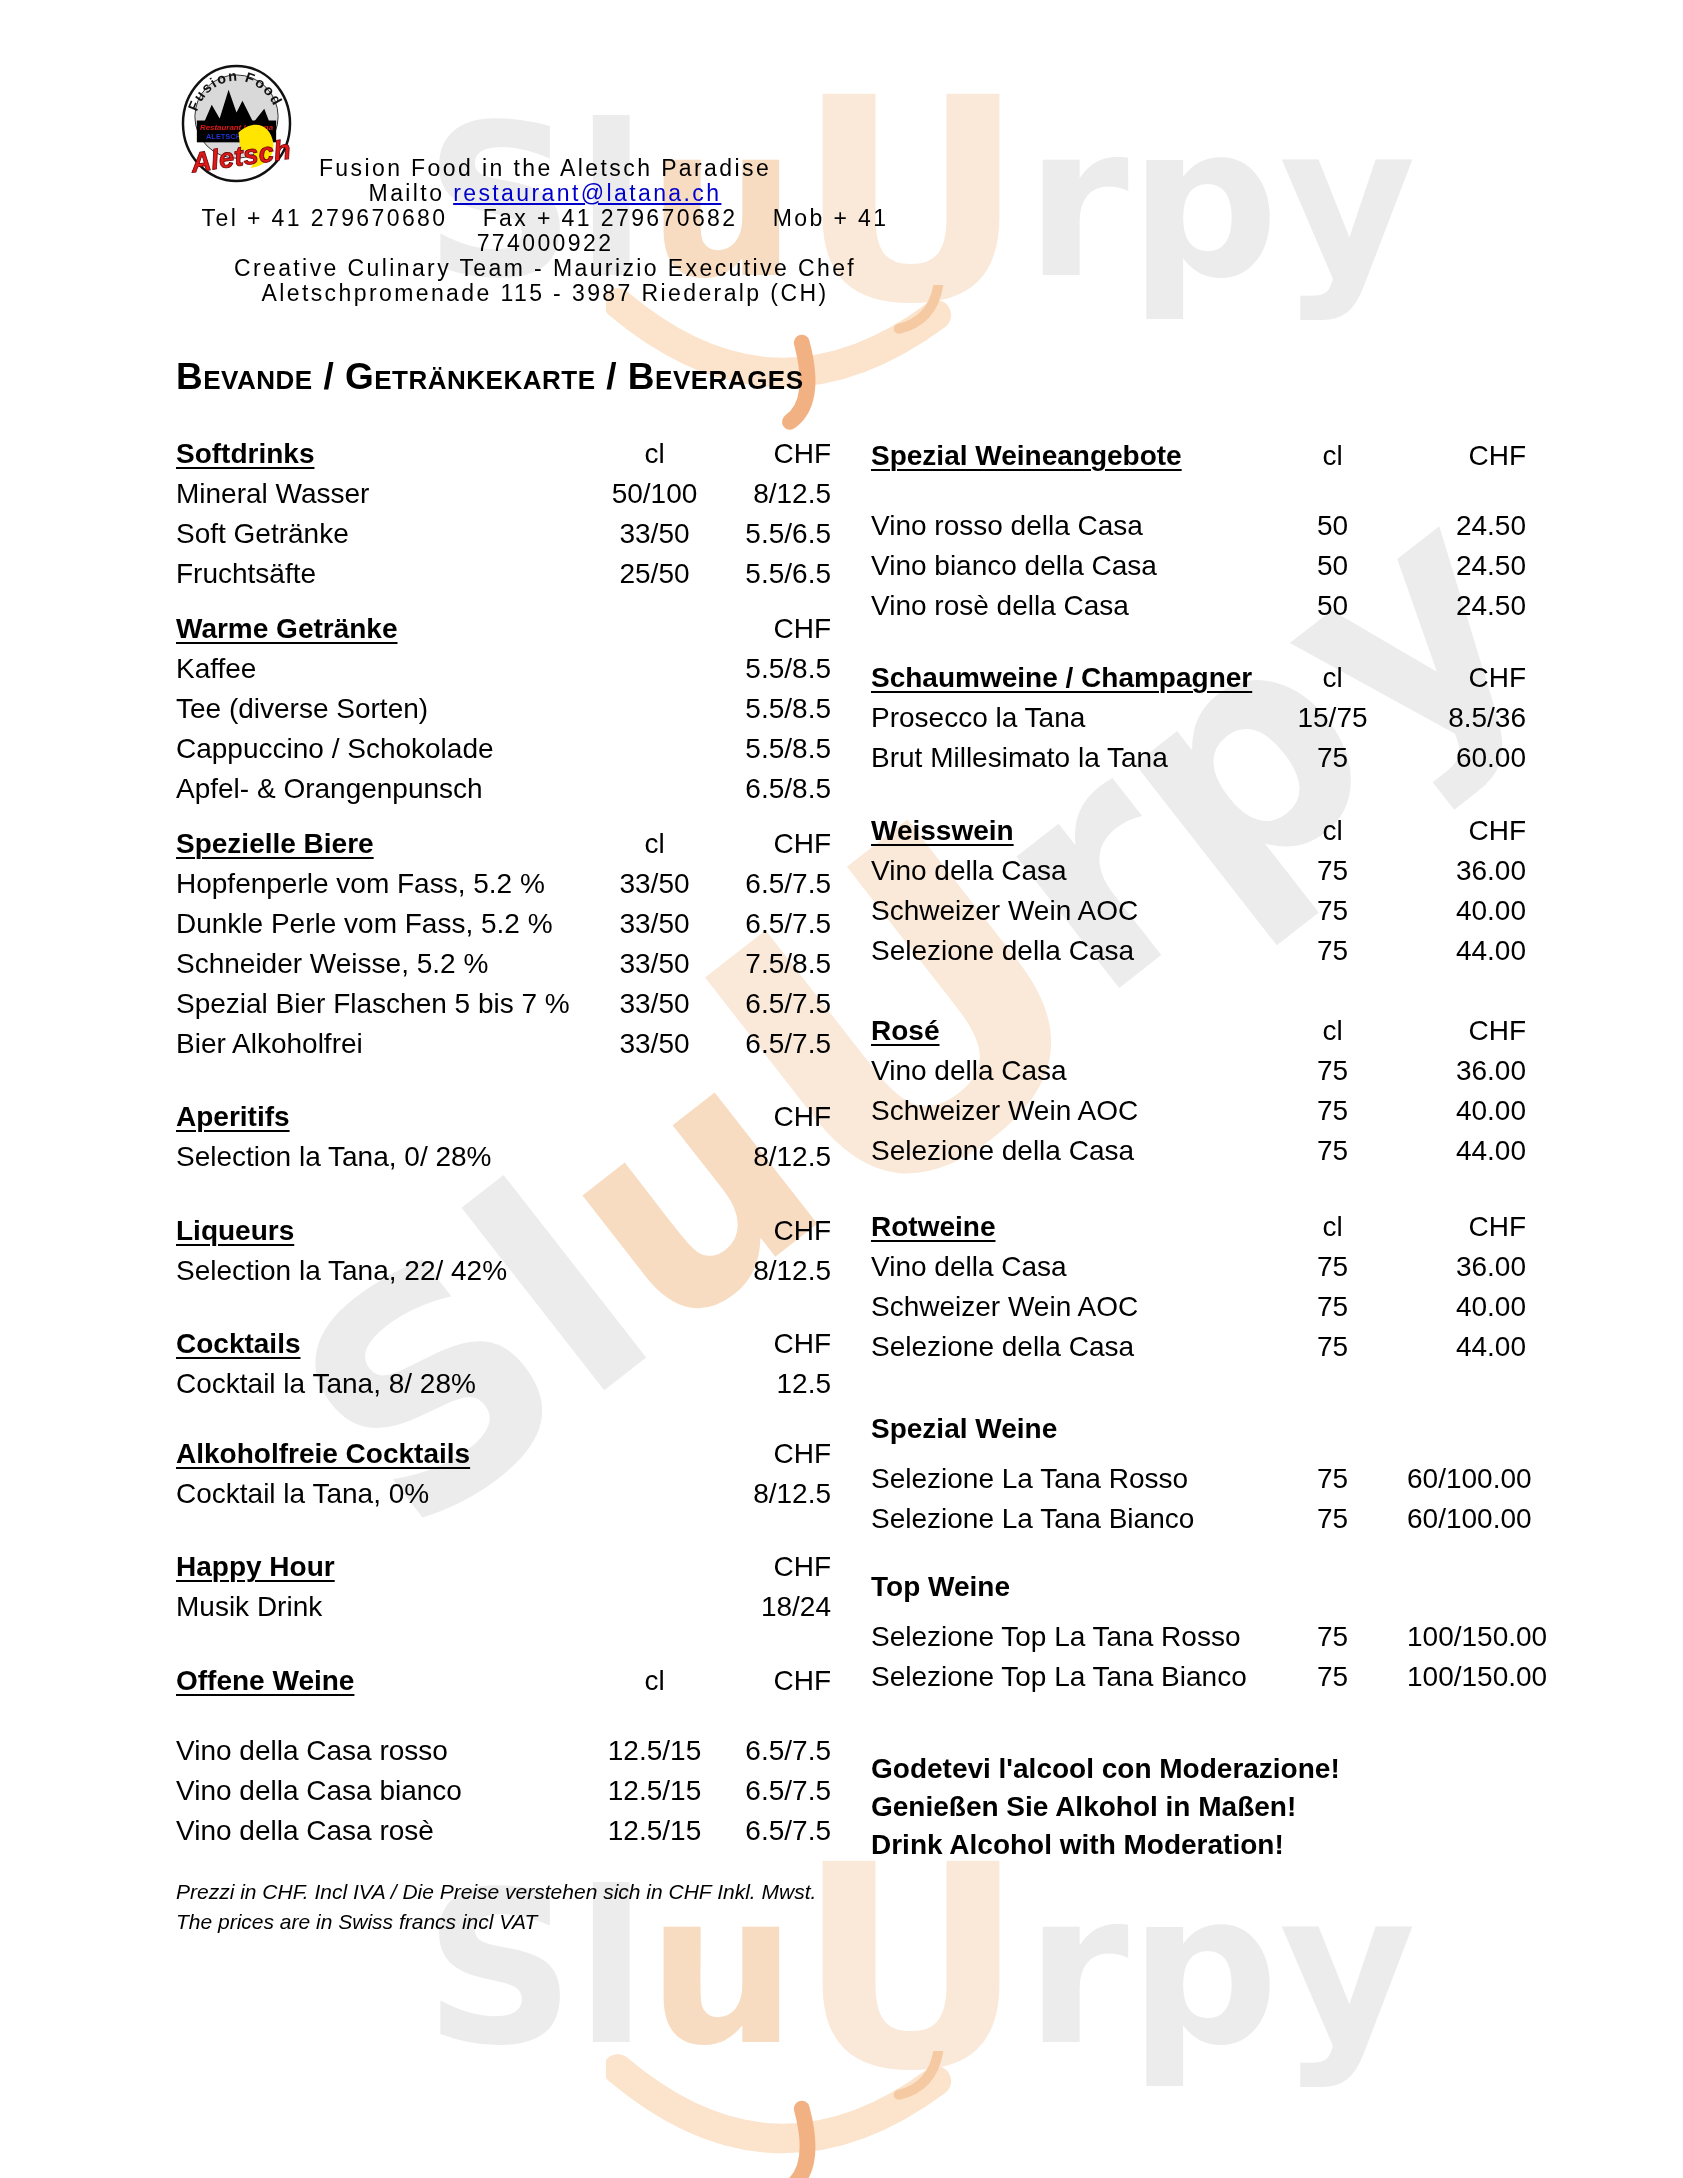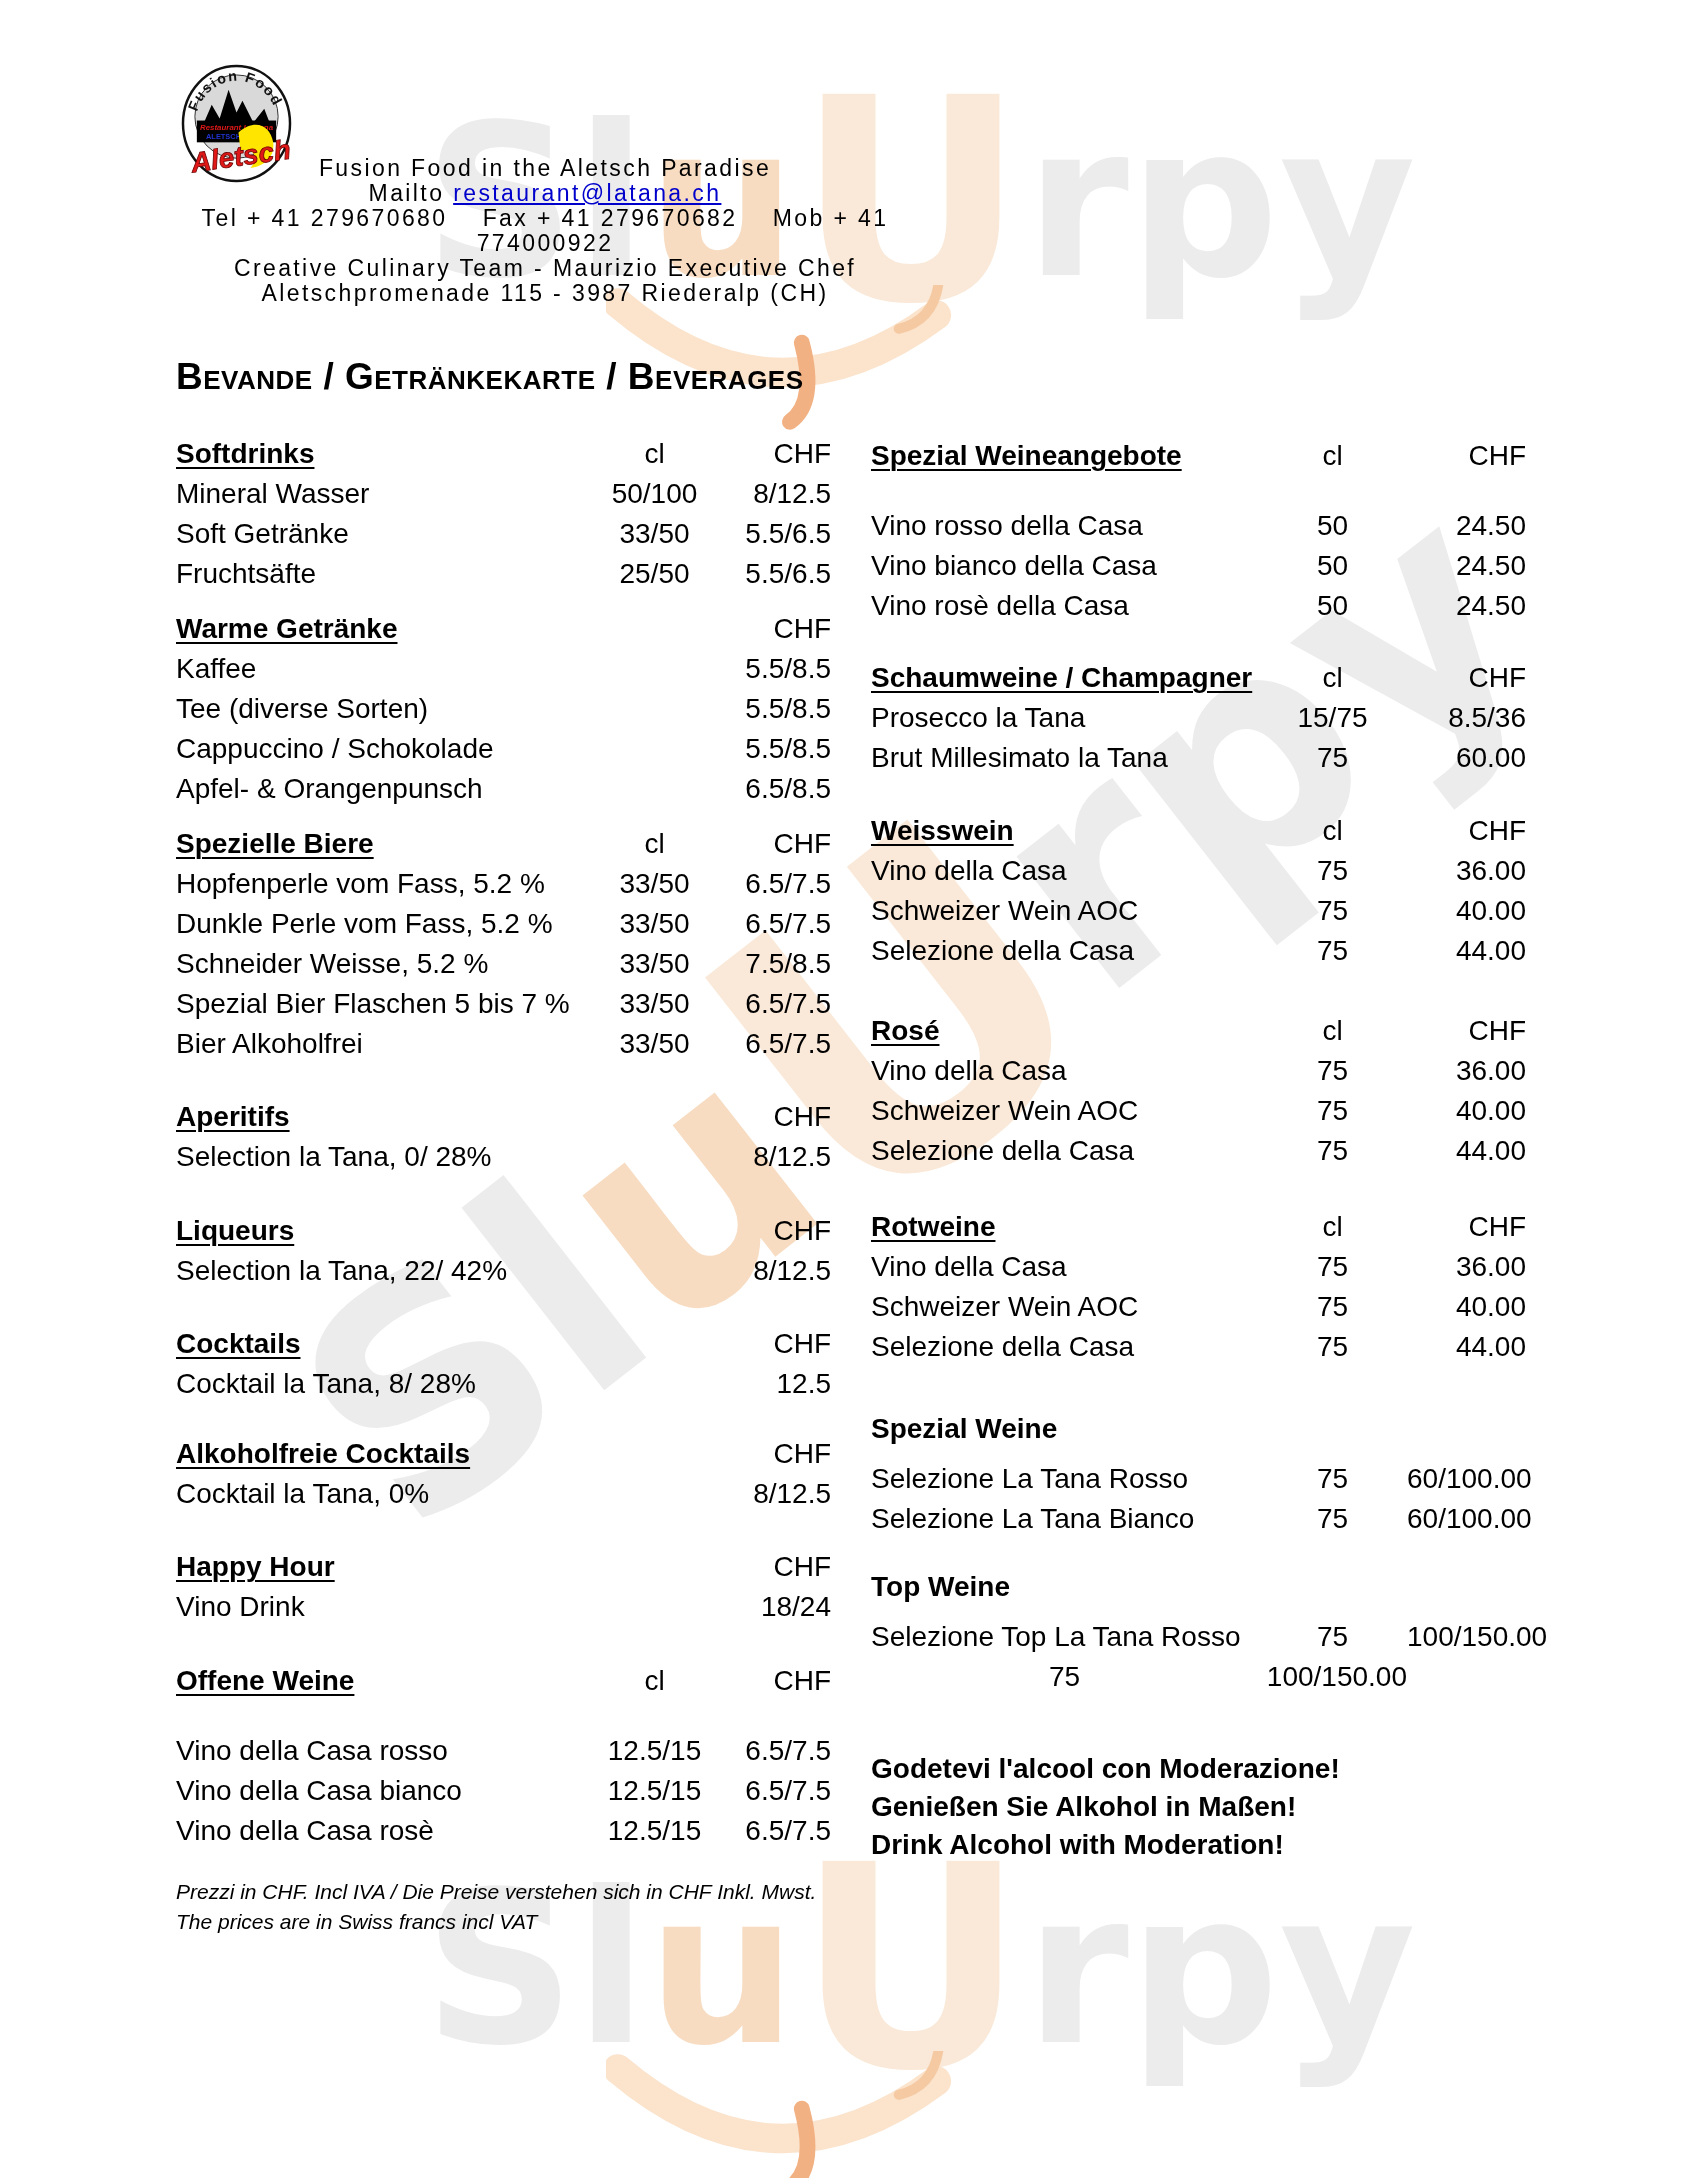--- a/index.html
+++ b/index.html
@@ -227,21 +227,21 @@
           <span class="mchf">8/12.5</span>
         </div>
       </div>
       <div class="section" style="margin-bottom: 34px;">
         <div class="mrow head">
           <span class="sectitle ul">Happy Hour</span>
           <span class="mcl colhead"></span>
           <span class="mchf colhead">CHF</span>
         </div>
         <div class="mrow">
-          <span class="mname">Vino Drink</span>
+          <span class="mname">Musik Drink</span>
           <span class="mcl"></span>
           <span class="mchf">18/24</span>
         </div>
       </div>
       <div class="section" style="margin-bottom: 28px;">
         <div class="mrow head">
           <span class="sectitle ul">Offene Weine</span>
           <span class="mcl colhead">cl</span>
           <span class="mchf colhead">CHF</span>
         </div>
@@ -392,20 +392,21 @@
           <span class="sectitle">Top Weine</span>
           <span class="mcl colhead"></span>
           <span class="mchf colhead"></span>
         </div>
         <div class="mrow">
           <span class="mname">Selezione Top La Tana Rosso</span>
           <span class="mcl">75</span>
           <span class="mchf">100/150.00</span>
         </div>
         <div class="mrow">
+          <span class="mname">Selezione Top La Tana Bianco</span>
           <span class="mcl">75</span>
           <span class="mchf">100/150.00</span>
         </div>
       </div>
       <div class="notes">
         <div class="note-line">Godetevi l'alcool con Moderazione!</div>
         <div class="note-line">Genießen Sie Alkohol in Maßen!</div>
         <div class="note-line">Drink Alcohol with Moderation!</div>
       </div>
     </div>

